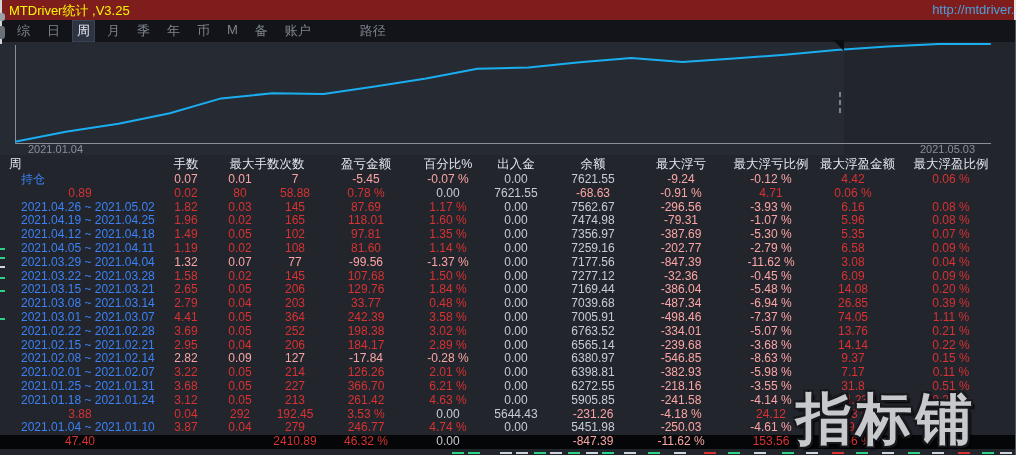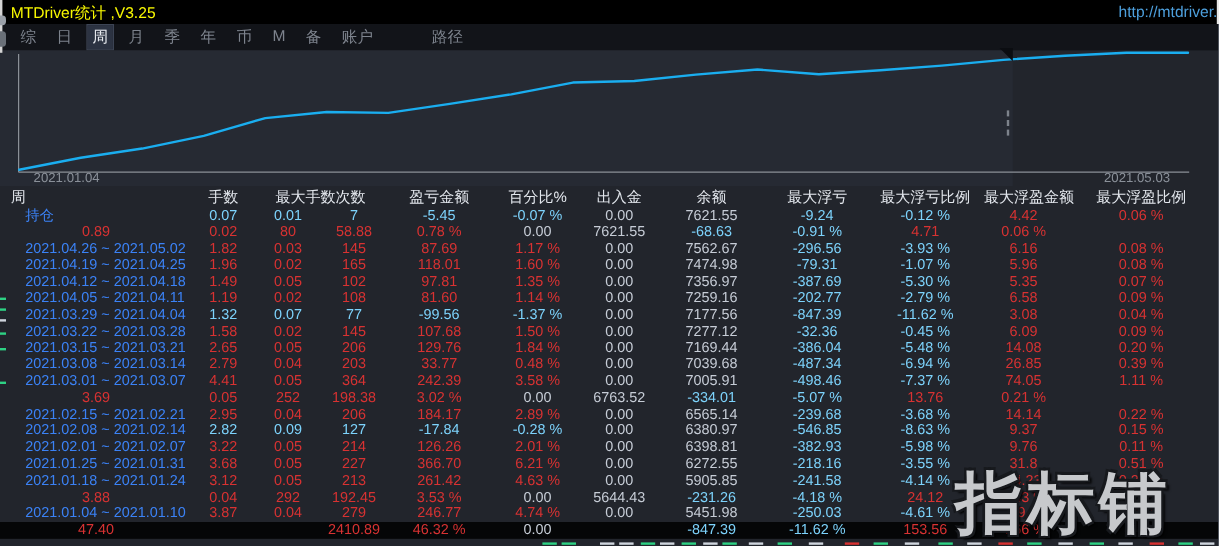--- a/index.html
+++ b/index.html
@@ -1,20 +1,20 @@
 <!DOCTYPE html>
 <html><head>
 <meta charset="utf-8">
 <style>
   * { margin:0; padding:0; box-sizing:border-box; }
   body { font-family:"Liberation Sans", sans-serif; background:#101216; }
   .window { position:relative; width:1016px; height:455px; background:#22252c; overflow:hidden; }
 
   
-  .titlebar { position:absolute; left:0; top:0; width:1016px; height:20px; background:#000000; }
+  .titlebar { position:absolute; left:0; top:0; width:1016px; height:20px; background:#7f1d1d; }
   .title { position:absolute; left:9px; top:2px; font-size:13px; color:#f8f800; white-space:nowrap; }
   .url { position:absolute; right:-5px; top:2px; font-size:13px; color:#4d9fdc; white-space:nowrap; }
 
   
   .menubar { position:absolute; left:0; top:20px; width:1016px; height:22px; background:#121419; display:flex; align-items:center; padding-left:13px; }
   .mi { color:#7d838d; font-size:13px; padding:1px 4px; margin-right:9px; cursor:default; white-space:nowrap; }
   .mi.sel { background:#2c3342; color:#e8ebf0; outline:1px solid #3c4454; }
   .mi.path { margin-left:32px; }
 
   
@@ -32,21 +32,21 @@
   .stats { position:absolute; left:0; top:155px; width:1016px; }
   .hdr, .trow { display:grid; grid-template-columns:160px 52px 56px 54px 88px 76px 60px 94px 82px 98px 66px 130px; }
   .hdr { height:18px; line-height:18px; }
   .hdr span { color:#e3e7ed; font-size:12.5px; text-align:center; white-space:nowrap; overflow:visible; }
   .hdr span:nth-child(1) { text-align:left; padding-left:9px; }
   .hdr span:nth-child(3) { grid-column:3 / span 2; }
   .trow { height:13.8px; line-height:13.8px; }
   .cell { font-size:12px; text-align:center; white-space:nowrap; }
   .cell.p { text-align:left; padding-left:21px; color:#3b82f6; }
   .cell.r { color:#d83232; }
-  .cell.g { color:#7dd3fc; }
+  .cell.g { color:#fca5a5; }
   .cell.n { color:#c6ccd6; }
   .trow.total { background:#050607; }
 
   
   .watermark { position:absolute; left:796px; top:382px; font-size:56px; font-weight:bold;
      color:#c7c9cc; letter-spacing:4px; white-space:nowrap;
      text-shadow:2px 2px 0 #17191d, -2px -2px 0 #17191d, 2px -2px 0 #17191d, -2px 2px 0 #17191d, 3px 3px 2px #000; }
 
   
   .edge-left-top { position:absolute; left:0; top:0; width:2px; height:44px; background:#d4d4d4; }
@@ -263,20 +263,21 @@
           <span class="cell r">242.39</span>
           <span class="cell r">3.58 %</span>
           <span class="cell n">0.00</span>
           <span class="cell n">7005.91</span>
           <span class="cell g">-498.46</span>
           <span class="cell g">-7.37 %</span>
           <span class="cell r">74.05</span>
           <span class="cell r">1.11 %</span>
         </div>
         <div class="trow">
+          <span class="cell p">2021.02.22 ~ 2021.02.28</span>
           <span class="cell r">3.69</span>
           <span class="cell r">0.05</span>
           <span class="cell r">252</span>
           <span class="cell r">198.38</span>
           <span class="cell r">3.02 %</span>
           <span class="cell n">0.00</span>
           <span class="cell n">6763.52</span>
           <span class="cell g">-334.01</span>
           <span class="cell g">-5.07 %</span>
           <span class="cell r">13.76</span>
@@ -314,21 +315,21 @@
           <span class="cell p">2021.02.01 ~ 2021.02.07</span>
           <span class="cell r">3.22</span>
           <span class="cell r">0.05</span>
           <span class="cell r">214</span>
           <span class="cell r">126.26</span>
           <span class="cell r">2.01 %</span>
           <span class="cell n">0.00</span>
           <span class="cell n">6398.81</span>
           <span class="cell g">-382.93</span>
           <span class="cell g">-5.98 %</span>
-          <span class="cell r">9.76</span>
+          <span class="cell r">7.17</span>
           <span class="cell r">0.11 %</span>
         </div>
         <div class="trow">
           <span class="cell p">2021.01.25 ~ 2021.01.31</span>
           <span class="cell r">3.68</span>
           <span class="cell r">0.05</span>
           <span class="cell r">227</span>
           <span class="cell r">366.70</span>
           <span class="cell r">6.21 %</span>
           <span class="cell n">0.00</span>

